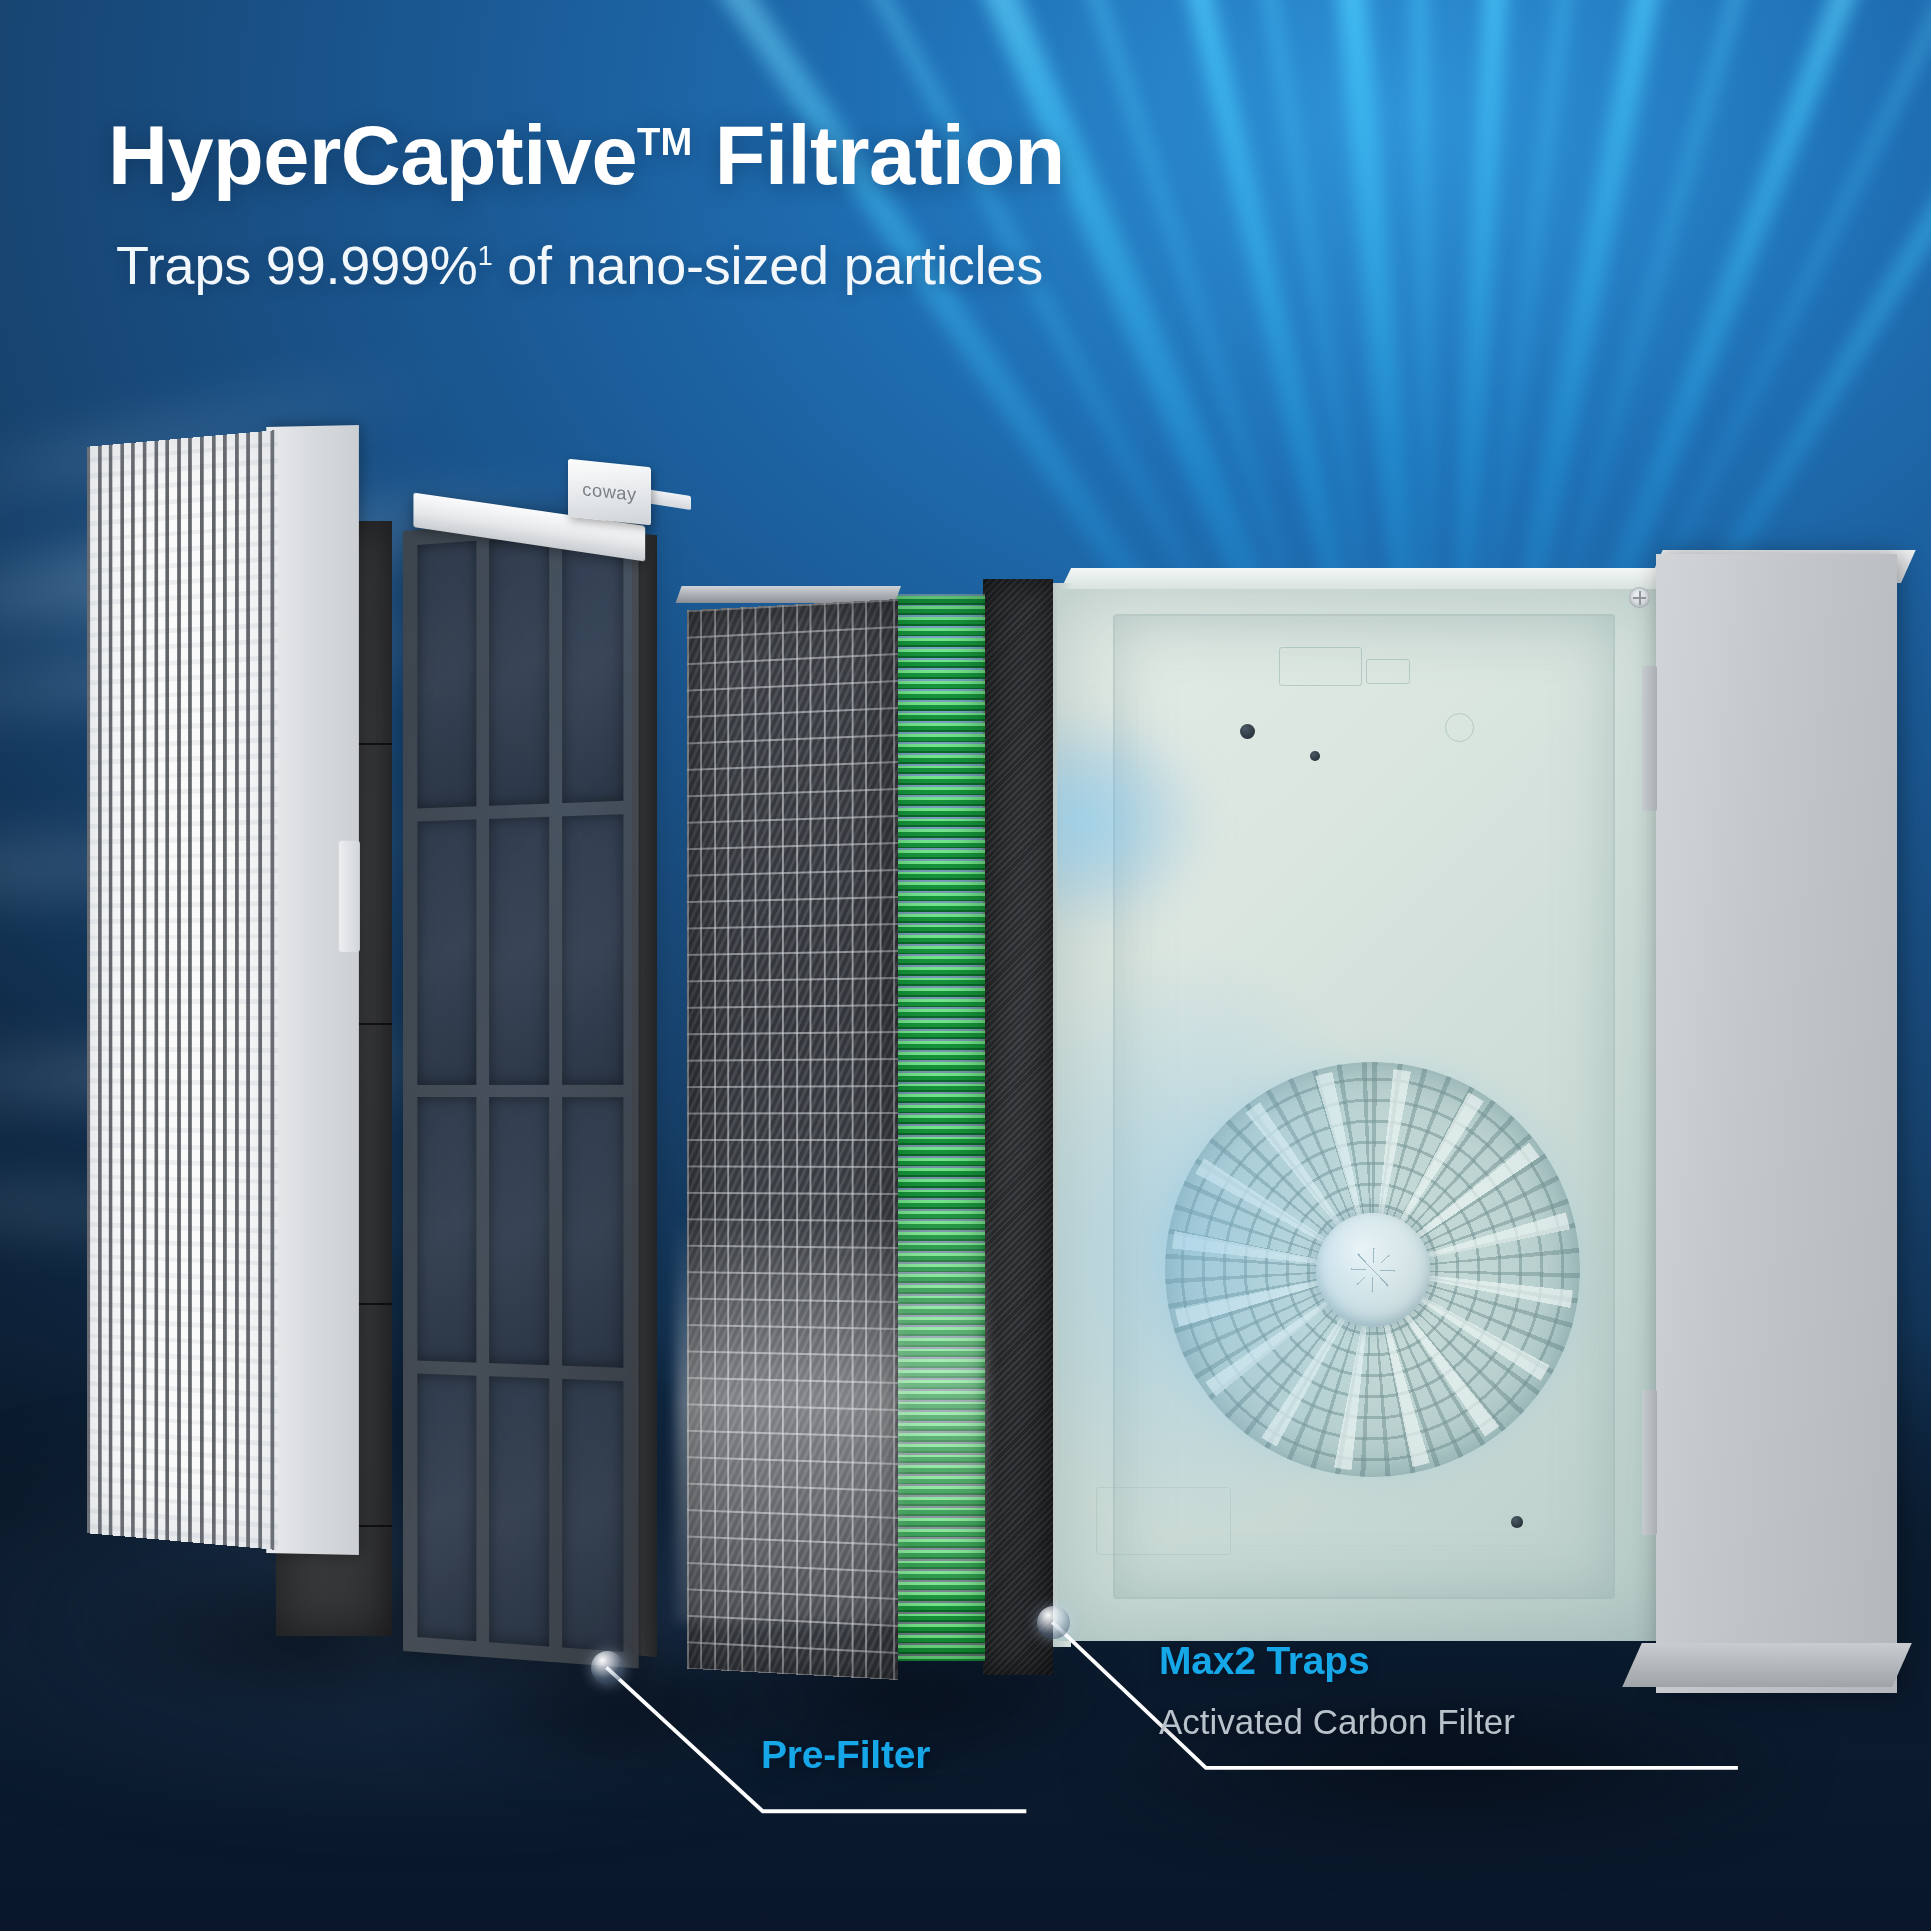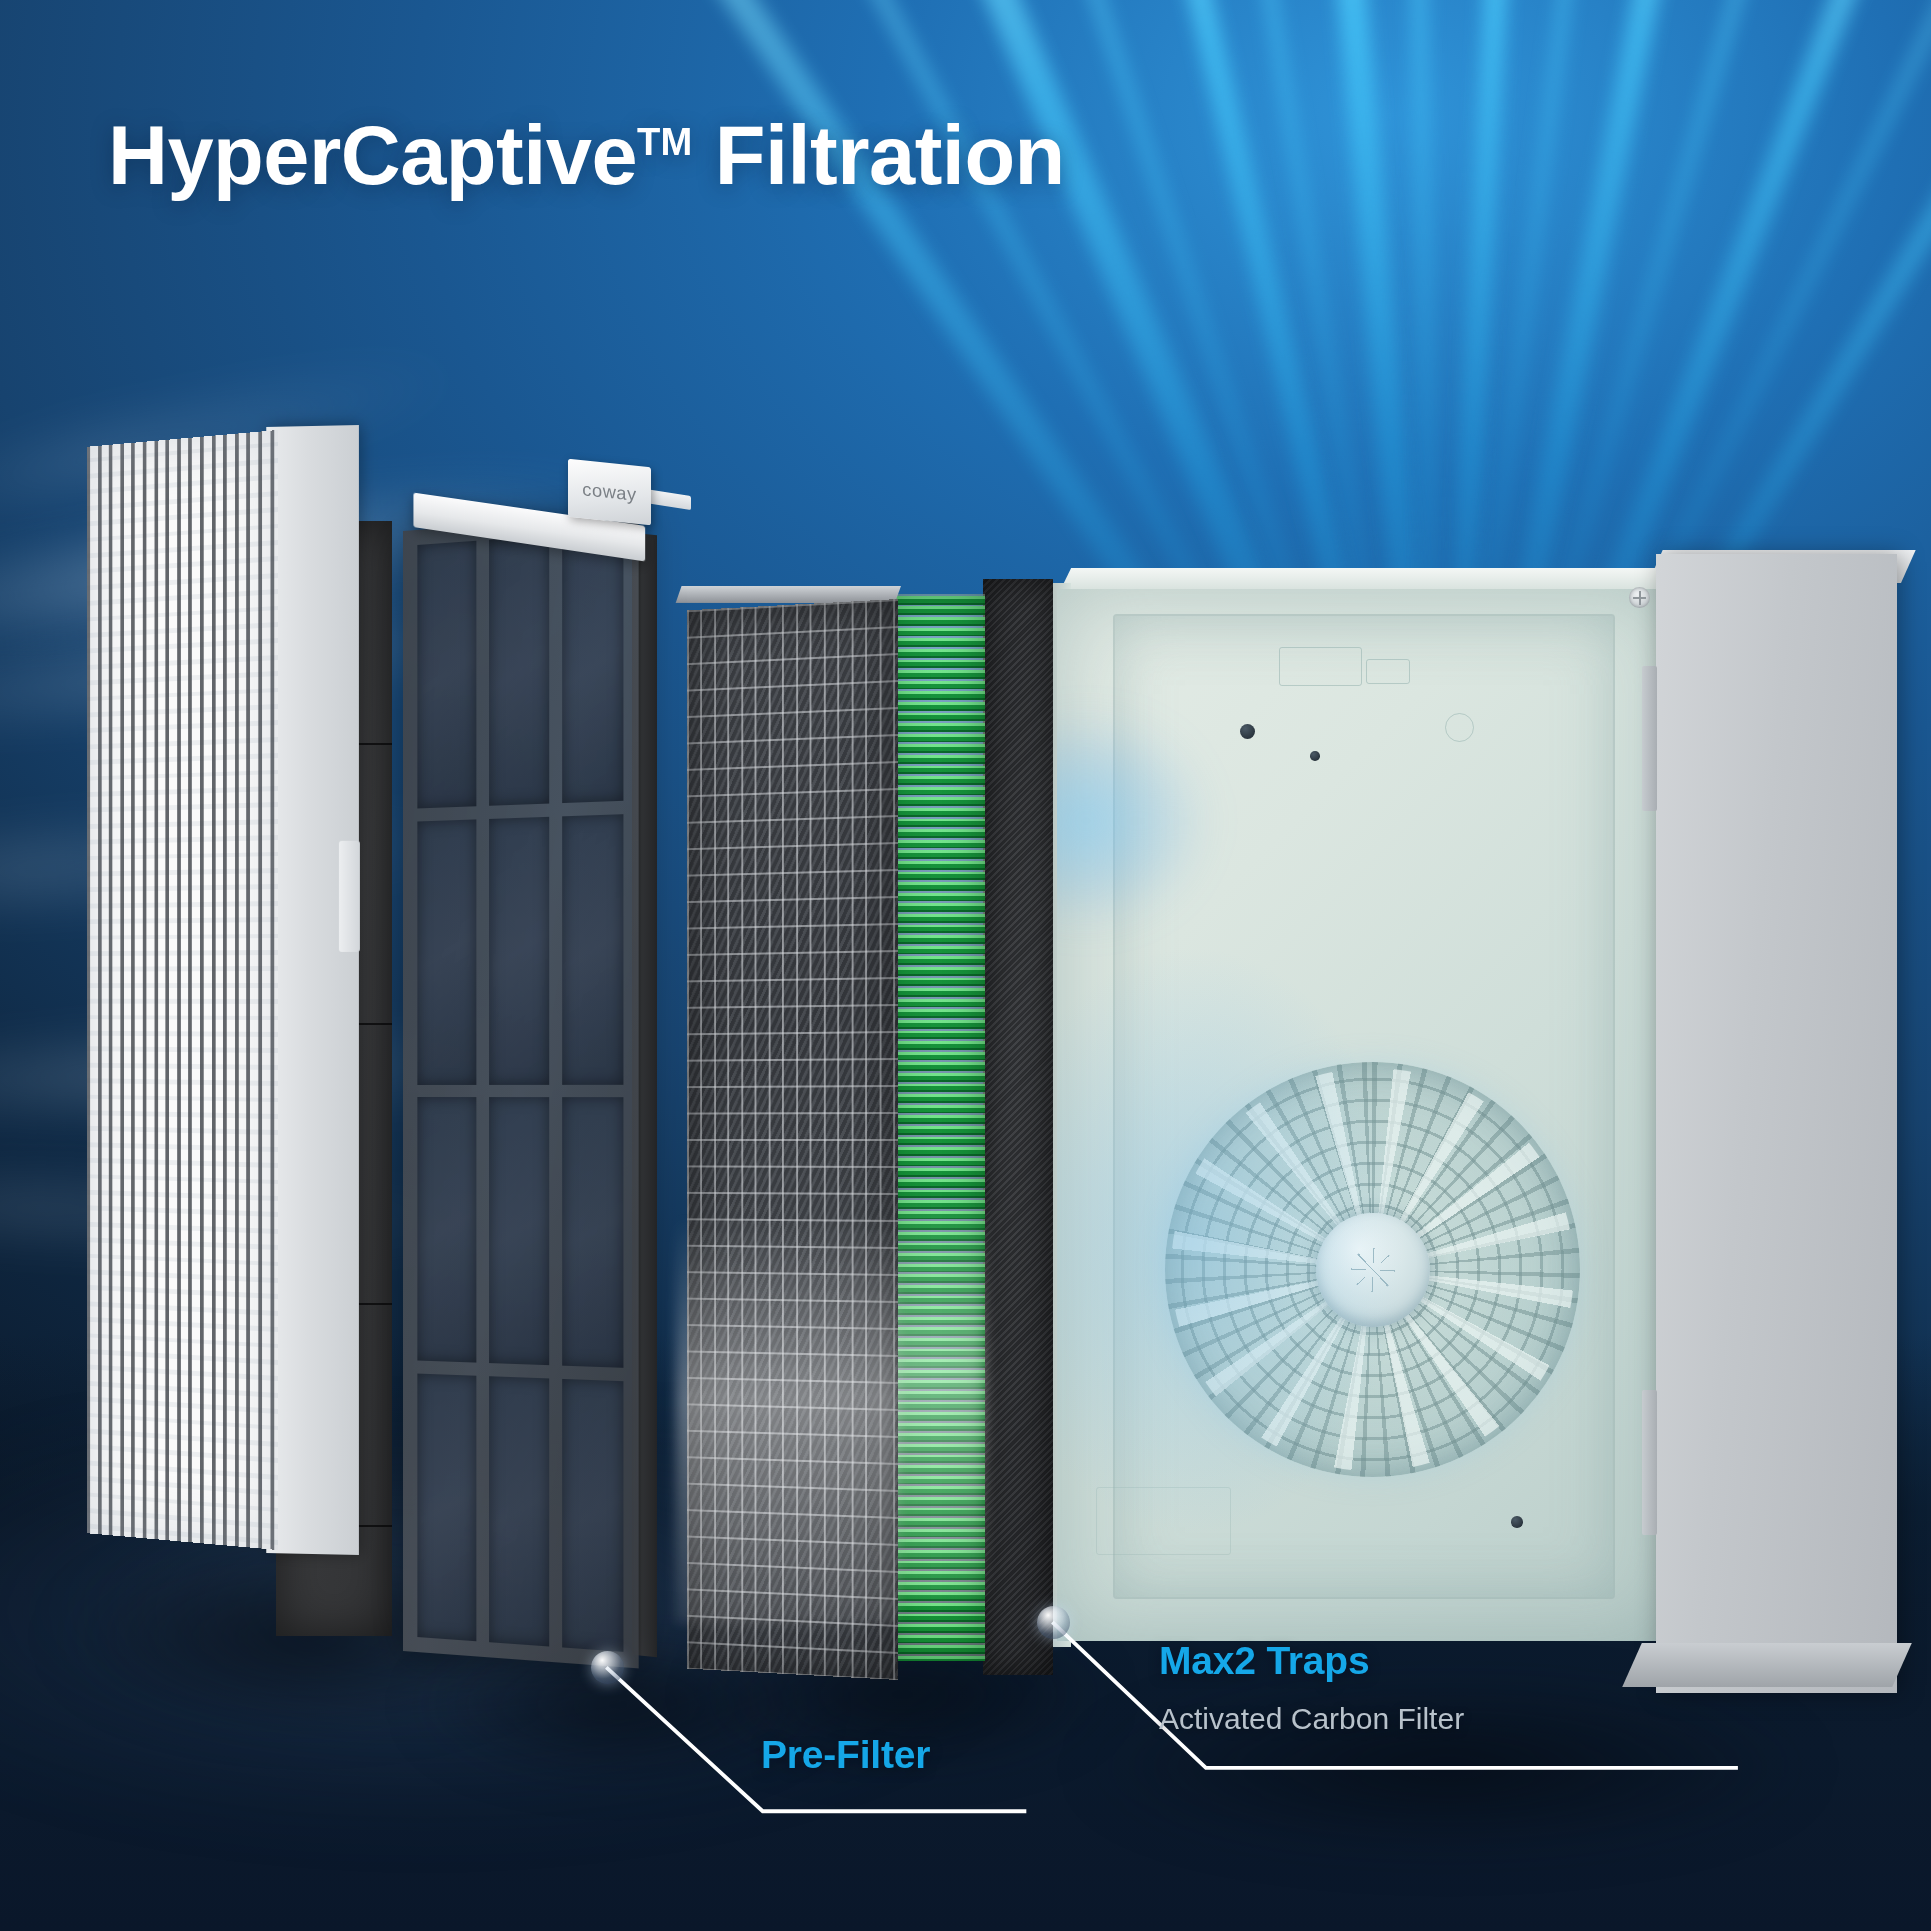--- a/index.html
+++ b/index.html
@@ -92,21 +92,21 @@
     position: absolute;
     font-size: 39px; font-weight: 700; color: #15a7e8;
     letter-spacing: -0.2px; white-space: nowrap;
     text-shadow: 0 1.9px 11.6px rgba(0,10,25,.5);
   }
   #label-prefilter { left: 729px; top: 1733px; margin-left: 32px; }
   #label-max2     { left: 1159px; top: 1639px; }
 
   .callout-sub {
     position: absolute; left: 1159px; top: 1699px;
-    font-size: 30px; font-weight: 400; color: #b8c2cb;
+    font-size: 35px; font-weight: 400; color: #b8c2cb;
     line-height: 1.34; white-space: nowrap;
     text-shadow: 0 1.9px 9.7px rgba(0,10,25,.45);
   }
   .callout-sub sup { font-size: .52em; vertical-align: super; }
 
   .leader { position: absolute; overflow: visible; }
   .dot {
     position: absolute; width: 33px; height: 33px; border-radius: 50%;
     background:
       radial-gradient(circle at 34% 28%, rgba(255,255,255,.98) 0%, rgba(235,242,250,.70) 26%, rgba(150,170,195,.42) 58%, rgba(70,90,120,.30) 100%);
@@ -484,21 +484,21 @@
       <div class="tab"></div>
     </div>
     <div class="grille-face"></div>
   </div>
 
   <div class="headline">
     <span>HyperCaptive</span><span class="tm">TM</span><span> Filtration</span>
   </div>
 
   <div class="subhead">
-    <br>
+    <span><span>Traps 99.999%</span><sup>1</sup><span> of nano-sized particles</span></span><br>
   </div>
 
   <svg class="leader" style="left:0; top:0; width:1931px; height:1931px;" viewBox="0 0 2000 2000" width="1931" height="1931">
     <polyline points="628,1727 790,1876 1063,1876" fill="none" stroke="#ffffff" stroke-width="4"></polyline>
     <polyline points="1090,1680 1249,1831 1800,1831" fill="none" stroke="#ffffff" stroke-width="4"></polyline>
   </svg>
 
   <div class="dot" style="left:591px; top:1651px;"></div>
   <div class="dot" style="left:1037px; top:1606px;"></div>
 

